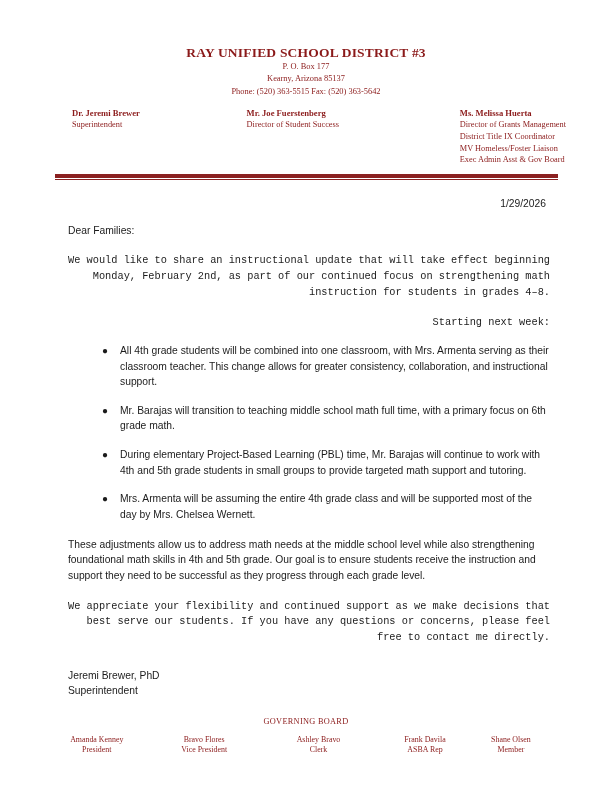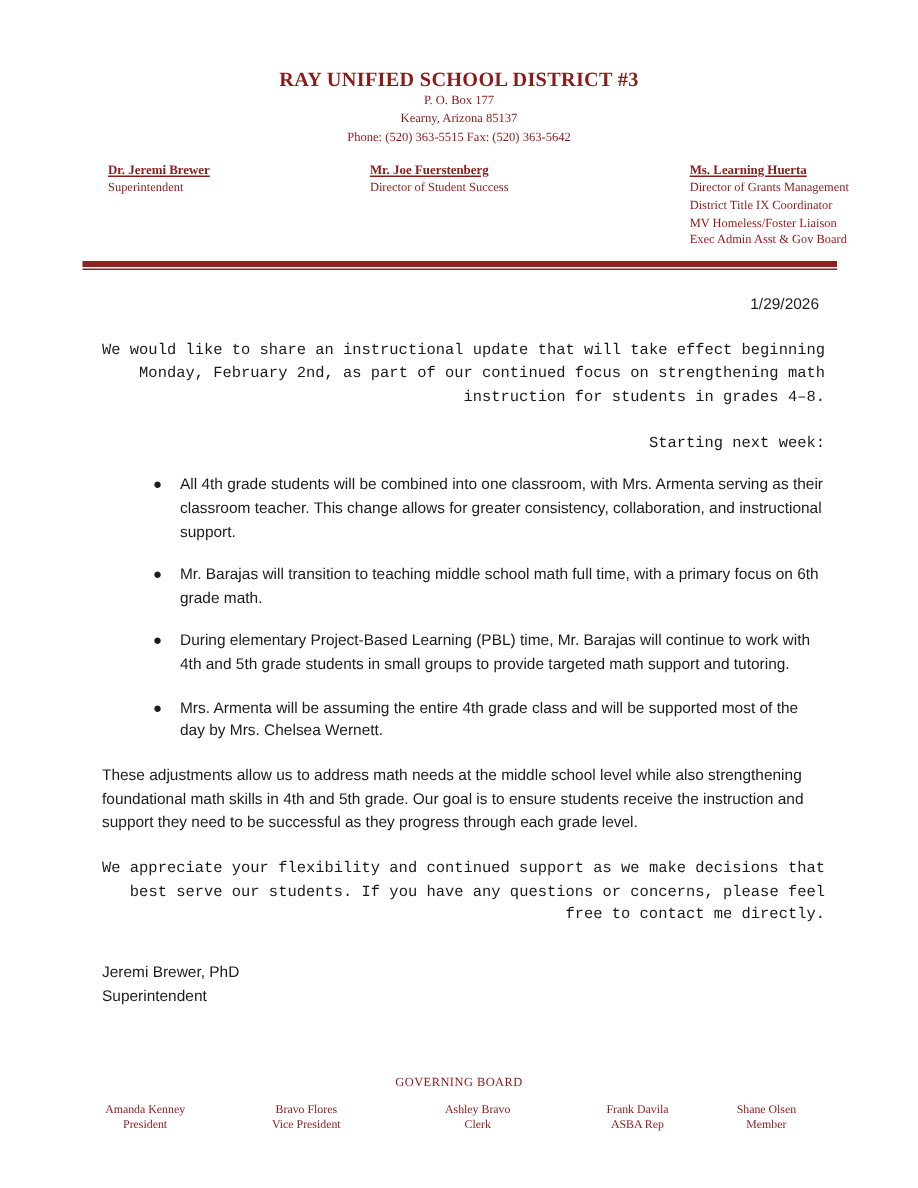--- a/index.html
+++ b/index.html
@@ -57,21 +57,20 @@
     font-size: 8.3px;
     line-height: 1.42;
     text-align: left;
   }
   .staff-col.col2 { margin-left: -14px; }
   .staff-col.col3 { margin-right: -22px; }
   .staff-name {
     font-weight: bold;
     font-size: 8.6px;
     display: block;
-    text-decoration: underline;
   }
   .staff-title { display: block; }
 
   
   .divider-wrap {
     margin: 8px auto 0 auto;
     width: 503px;
   }
   .divider-thick {
     height: 4px;
@@ -185,39 +184,40 @@
       <span class="staff-name">Dr. Jeremi Brewer</span>
       <span class="staff-title">Superintendent</span>
     </div>
 
     <div class="staff-col col2">
       <span class="staff-name">Mr. Joe Fuerstenberg</span>
       <span class="staff-title">Director of Student Success</span>
     </div>
 
     <div class="staff-col col3">
-      <span class="staff-name">Ms. Learning Huerta</span>
+      <span class="staff-name">Ms. Melissa Huerta</span>
       <span class="staff-title">Director of Grants Management</span>
       <span class="staff-title">District Title IX Coordinator</span>
       <span class="staff-title">MV Homeless/Foster Liaison</span>
       <span class="staff-title">Exec Admin Asst &amp; Gov Board</span>
     </div>
 
   </div>
 
   <div class="divider-wrap">
     <div class="divider-thick"></div>
     <div class="divider-gap"></div>
     <div class="divider-thin"></div>
   </div>
 
   <div class="body-area">
 
     <div class="date-line">1/29/2026</div>
 
+    <div class="salutation">Dear Families:</div>
 
     <div class="para">We would like to share an instructional update that will take effect beginning Monday, February 2nd, as part of our continued focus on strengthening math instruction for students in grades 4–8.</div>
 
     <div class="para">Starting next week:</div>
 
     <ul class="bullets">
       <li>
         <span class="bullet-dot">●</span>
         <span>All 4th grade students will be combined into one classroom, with Mrs. Armenta serving as their classroom teacher. This change allows for greater consistency, collaboration, and instructional support.</span>
       </li>

